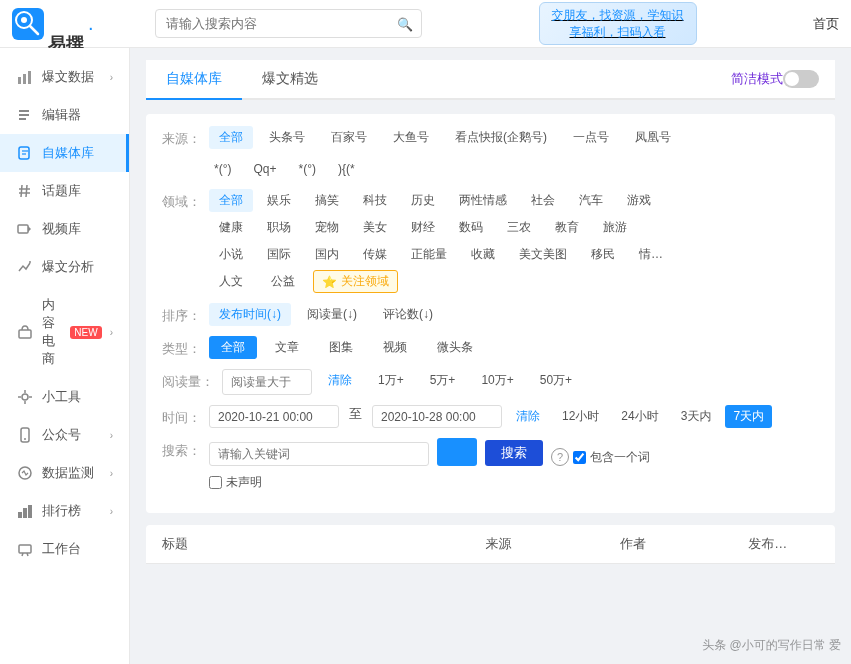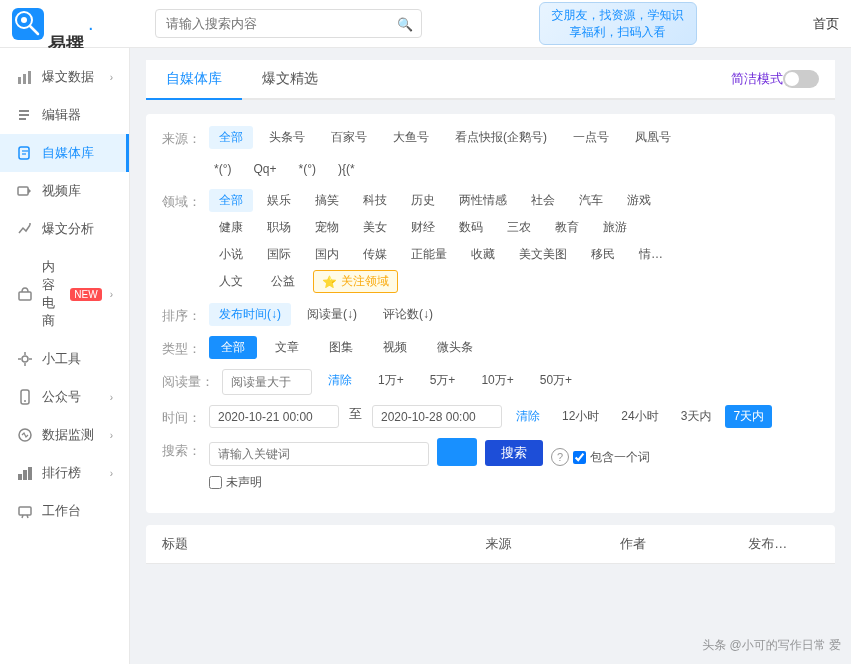--- a/index.html
+++ b/index.html
@@ -7,21 +7,21 @@
 
     
     .top-bar { display: flex; align-items: center; background: #fff; padding: 8px 12px; border-bottom: 1px solid #e8e8e8; height: 48px; }
     .logo-area { display: flex; align-items: center; gap: 4px; min-width: 110px; }
     .logo-icon { width: 32px; height: 32px; background: #1890ff; border-radius: 6px; display: flex; align-items: center; justify-content: center; color: white; font-weight: bold; font-size: 14px; }
     .logo-text { font-size: 18px; font-weight: bold; color: #333; margin-top: 40px; }
     .logo-dot { color: #1890ff; font-size: 20px; }
     .search-bar { flex: 1; max-width: 280px; margin: 0 20px; position: relative; padding-left: 13px; }
     .search-bar input { width: 100%; padding: 6px 30px 6px 10px; border: 1px solid #ddd; border-radius: 4px; font-size: 13px; outline: none; color: #999; }
     .search-bar .search-icon { position: absolute; right: 8px; top: 50%; transform: translateY(-50%); color: #999; }
-    .banner-area { flex: 1; display: flex; justify-content: center; }
+    .banner-area { flex: 1; display: flex; justify-content: center; text-decoration: underline; }
     .banner-box { background: linear-gradient(135deg, #e8f4ff, #d0e8ff); border: 1px solid #b0d4f5; border-radius: 6px; padding: 4px 12px; text-align: center; font-size: 12px; color: #1890ff; line-height: 1.4; }
     .nav-home { margin-left: 20px; color: #333; font-size: 13px; cursor: pointer; }
 
     
     .main-layout { display: flex; flex: 1; }
 
     
     .sidebar { width: 130px; background: #fff; border-right: 1px solid #e8e8e8; padding: 10px 0; }
     .sidebar-item { display: flex; align-items: center; gap: 8px; padding: 10px 16px; cursor: pointer; color: #555; font-size: 13px; position: relative; }
     .sidebar-item.active { background: #e6f4ff; color: #1890ff; border-right: 3px solid #1890ff; }
@@ -148,20 +148,31 @@
     </div>
     <div class="sidebar-item active">
       <span class="sidebar-icon">
         <svg width="16" height="16" viewBox="0 0 16 16">
             <rect x="2" y="2" width="10" height="12" rx="2" fill="none" stroke="#1890ff" stroke-width="1.5"></rect>
             <line x1="5" y1="6" x2="11" y2="6" stroke="#1890ff" stroke-width="1.2"></line>
             <line x1="5" y1="9" x2="9" y2="9" stroke="#1890ff" stroke-width="1.2"></line>
           </svg>
       </span>
       <span>自媒体库</span>
+    </div>
+    <div class="sidebar-item">
+      <span class="sidebar-icon">
+        <svg width="16" height="16" viewBox="0 0 16 16">
+            <line x1="5" y1="2" x2="4" y2="14" stroke="#888" stroke-width="1.5"></line>
+            <line x1="10" y1="2" x2="9" y2="14" stroke="#888" stroke-width="1.5"></line>
+            <line x1="2" y1="6" x2="13" y2="6" stroke="#888" stroke-width="1.5"></line>
+            <line x1="2" y1="10" x2="13" y2="10" stroke="#888" stroke-width="1.5"></line>
+          </svg>
+      </span>
+      <span>话题库</span>
     </div>
     <div class="sidebar-item">
       <span class="sidebar-icon">
         <svg width="16" height="16" viewBox="0 0 16 16">
             <rect x="1" y="4" width="10" height="8" rx="1" fill="none" stroke="#888" stroke-width="1.5"></rect>
             <polygon points="14,8 11,5 11,11" fill="#888"></polygon>
           </svg>
       </span>
       <span>视频库</span>
     </div>

